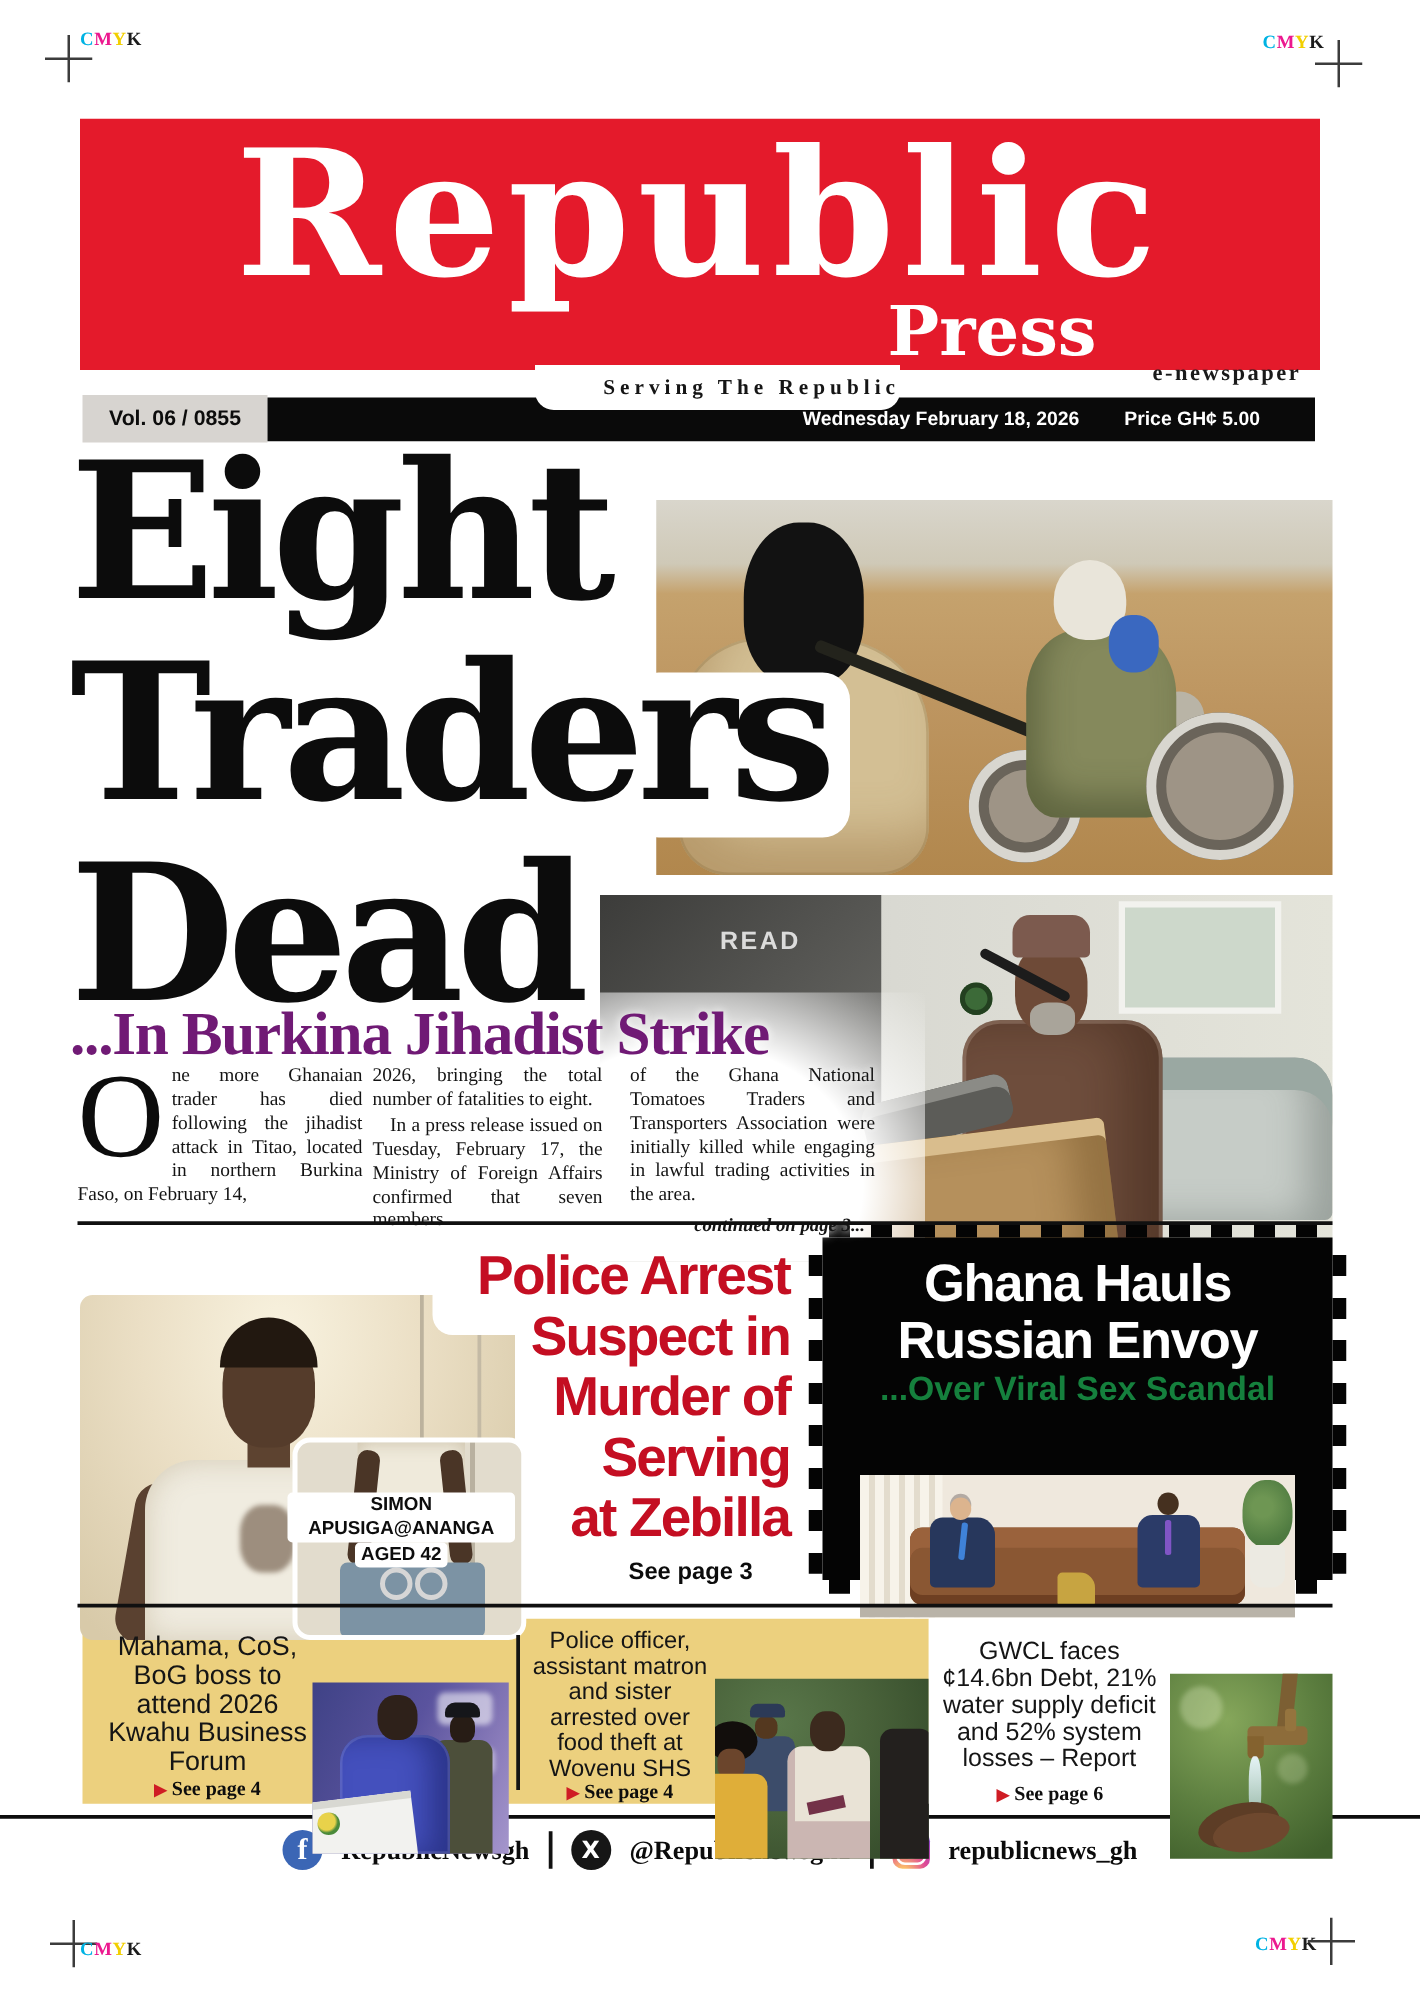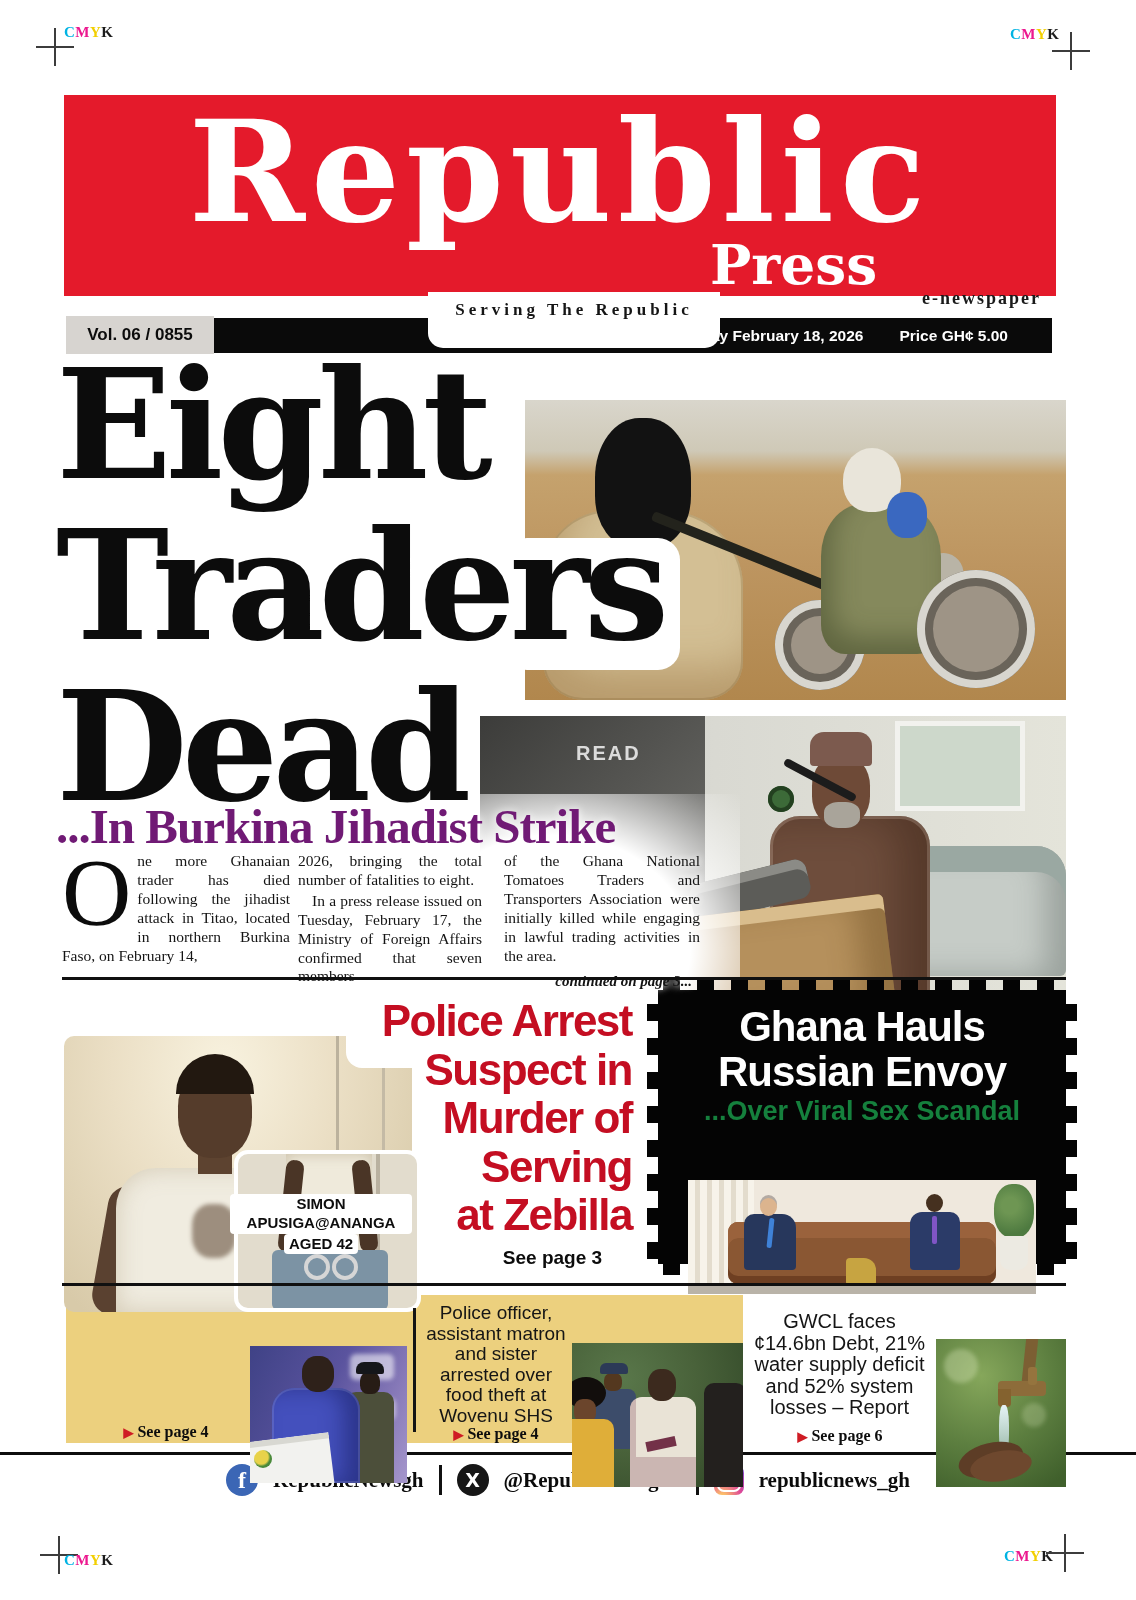--- a/index.html
+++ b/index.html
@@ -10,22 +10,22 @@
   
   .cmyk{font:bold 15px "Liberation Serif",serif;letter-spacing:.5px;}
   .cmyk .c{color:#00b3e3}.cmyk .m{color:#ec188f}.cmyk .y{color:#f2cf00}.cmyk .k{color:#1c1c1c}
   .cross line{stroke:#3c3c3c;stroke-width:2;}
 
   
   .masthead{left:64px;top:95px;width:992px;height:201px;background:#e41a2b;}
   .mast-title{left:0;right:0;top:4px;text-align:center;color:#fff;
     font:bold 140px/1.05 "DejaVu Serif",serif;letter-spacing:6px;}
   .mast-sub{left:646px;top:142px;color:#fff;font:bold 55px/1 "DejaVu Serif",serif;}
-  .tagline-box{left:428px;top:292px;width:292px;height:56px;background:#fff;
-    border-radius:0 0 15px 15px;z-index:3;text-align:center;}
+  .tagline-box{left:428px;top:292px;width:292px;height:36px;background:#fff;
+    border-radius:0 0 15px 15px;z-index:3;text-align:right;}
   .tagline{font:600 17px/36px "Liberation Serif",serif;letter-spacing:4px;color:#151515;}
   .enews{left:922px;top:288px;font:600 18px "Liberation Serif",serif;letter-spacing:2px;color:#1a1a1a;}
   .vol-box{left:66px;top:316px;width:148px;height:38px;background:#d7d4d0;
     font:bold 17px/38px "Liberation Sans",sans-serif;text-align:center;color:#0c0c0c;}
   .info-bar{left:214px;top:318px;width:838px;height:35px;background:#0a0a0a;z-index:2;
     display:flex;justify-content:flex-end;align-items:center;gap:36px;padding-right:44px;
     box-sizing:border-box;color:#fff;font:bold 15.5px "Liberation Sans",sans-serif;}
 
   
   .lead-headline{left:56px;top:344px;z-index:5;color:#0c0c0c;
@@ -344,20 +344,27 @@
       <div class="abs en-plant"></div>
       <div class="abs en-pot"></div>
       <div class="abs en-bag"></div>
       <div class="abs en-floor"></div>
     </div>
   </div>
 
   <div class="abs divider" style="left:62px;top:1283px;width:1004px;"></div>
 
   <div class="abs strip"></div>
+  <div class="abs brief brief1">
+    <div>Mahama, CoS,</div>
+    <div>BoG boss to</div>
+    <div>attend 2026</div>
+    <div>Kwahu Business</div>
+    <div>Forum</div>
+  </div>
   <div class="abs see see1"><span class="tri">▶</span><span>See page 4</span></div>
 
   <div class="abs photo photo-mahama">
     <div class="abs ma-glyph1"></div>
     <div class="abs ma-glyph2"></div>
     <div class="abs ma-aide-body"></div>
     <div class="abs ma-aide-face"></div>
     <div class="abs ma-aide-beret"></div>
     <div class="abs ma-body"></div>
     <div class="abs ma-head"></div>

